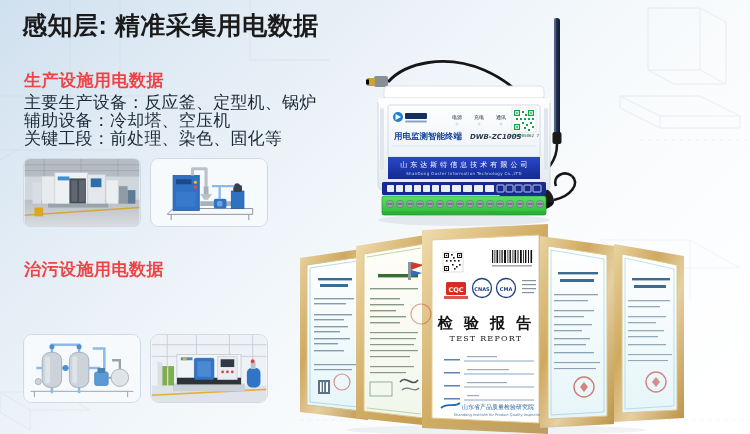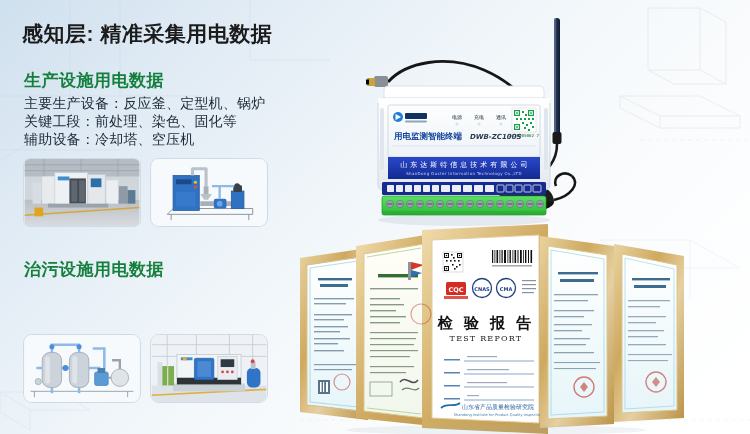--- a/index.html
+++ b/index.html
@@ -8,34 +8,34 @@
     font-family: "Liberation Sans", "DejaVu Sans", sans-serif;
     position: relative;
     background: linear-gradient(135deg, #cfe0ee 0%, #dfeaf4 22%, #eef4f9 48%, #f7fafc 70%, #ffffff 100%);
   }
 
   
   #bg-art { position: absolute; inset: 0; width: 750px; height: 434px; pointer-events: none; }
 
   
   .headline {
-    position: absolute; left: 22px; top: 20px;
-    font-size: 21px; font-weight: bold; color: #1b1b1b;
+    position: absolute; left: 22px; top: 9px;
+    font-size: 25px; font-weight: bold; color: #1b1b1b;
     letter-spacing: 0.5px; white-space: nowrap;
   }
 
   
   .sec-title {
     position: absolute; font-size: 17px; font-weight: bold;
-    color: #15803d; letter-spacing: 0.5px; white-space: nowrap;
+    color: #ef4444; letter-spacing: 0.5px; white-space: nowrap;
   }
   .sec-title.top { left: 24px; top: 69px; }
   .sec-title.bottom { left: 24px; top: 258px; font-family: Liberation Serif, serif; }
 
-  .sec-lines { position: absolute; font-size: 14px; color: #1c2a38; line-height: 18px; white-space: nowrap; }
+  .sec-lines { position: absolute; font-size: 17px; color: #1c2a38; line-height: 18px; white-space: nowrap; }
   .sec-lines.top { left: 24px; top: 94px; }
   .sec-lines.bottom { left: 24px; top: 286px; }
   .sec-lines div { letter-spacing: 0.2px; }
 
   
   .pic {
     position: absolute; border-radius: 9px; overflow: hidden;
     border: 1px solid #cfdce8; background: #f3f7fb;
   }
   .pic.p1 { left: 23px; top: 158px; width: 118px; height: 69px; border-radius: 7px; }
@@ -87,22 +87,22 @@
       <stop offset="1" stop-color="#ffffff" stop-opacity="0.55"></stop>
     </linearGradient>
   </defs>
 </svg>
 
 <div class="headline">感知层: 精准采集用电数据</div>
 
 <div class="sec-title top">生产设施用电数据</div>
 <div class="sec-lines top">
   <div>主要生产设备：反应釜、定型机、锅炉</div>
+  <div>辅助设备：冷却塔、空压机</div>
   <div>关键工段：前处理、染色、固化等</div>
-  <div>辅助设备：冷却塔、空压机</div>
 </div>
 
 <div class="pic p1">
   <svg viewBox="0 0 118 69">
     <defs>
       <linearGradient id="floorG" x1="0" y1="0" x2="0" y2="1">
         <stop offset="0" stop-color="#b9bec4"></stop>
           <stop offset="1" stop-color="#d8dce0"></stop>
       </linearGradient>
     </defs>

